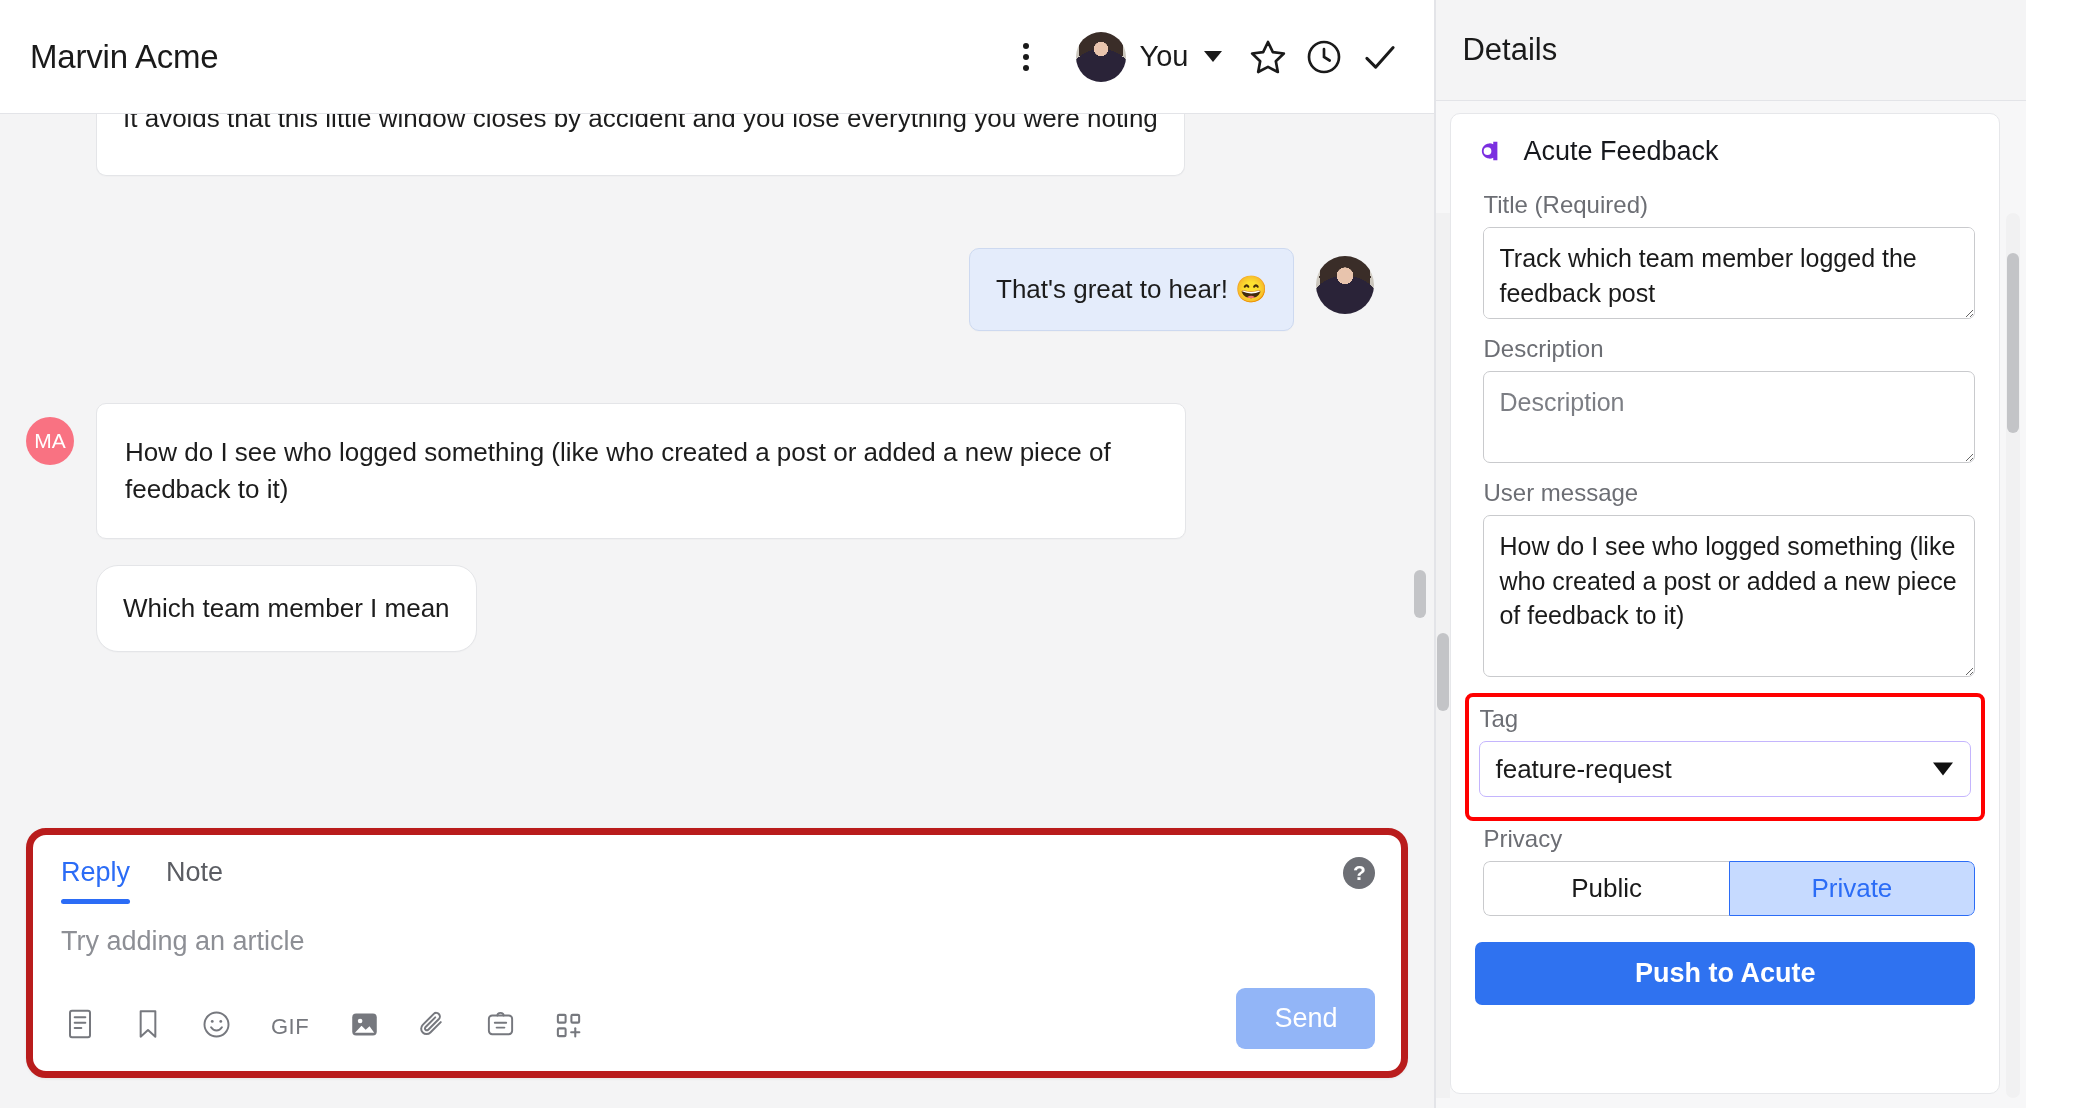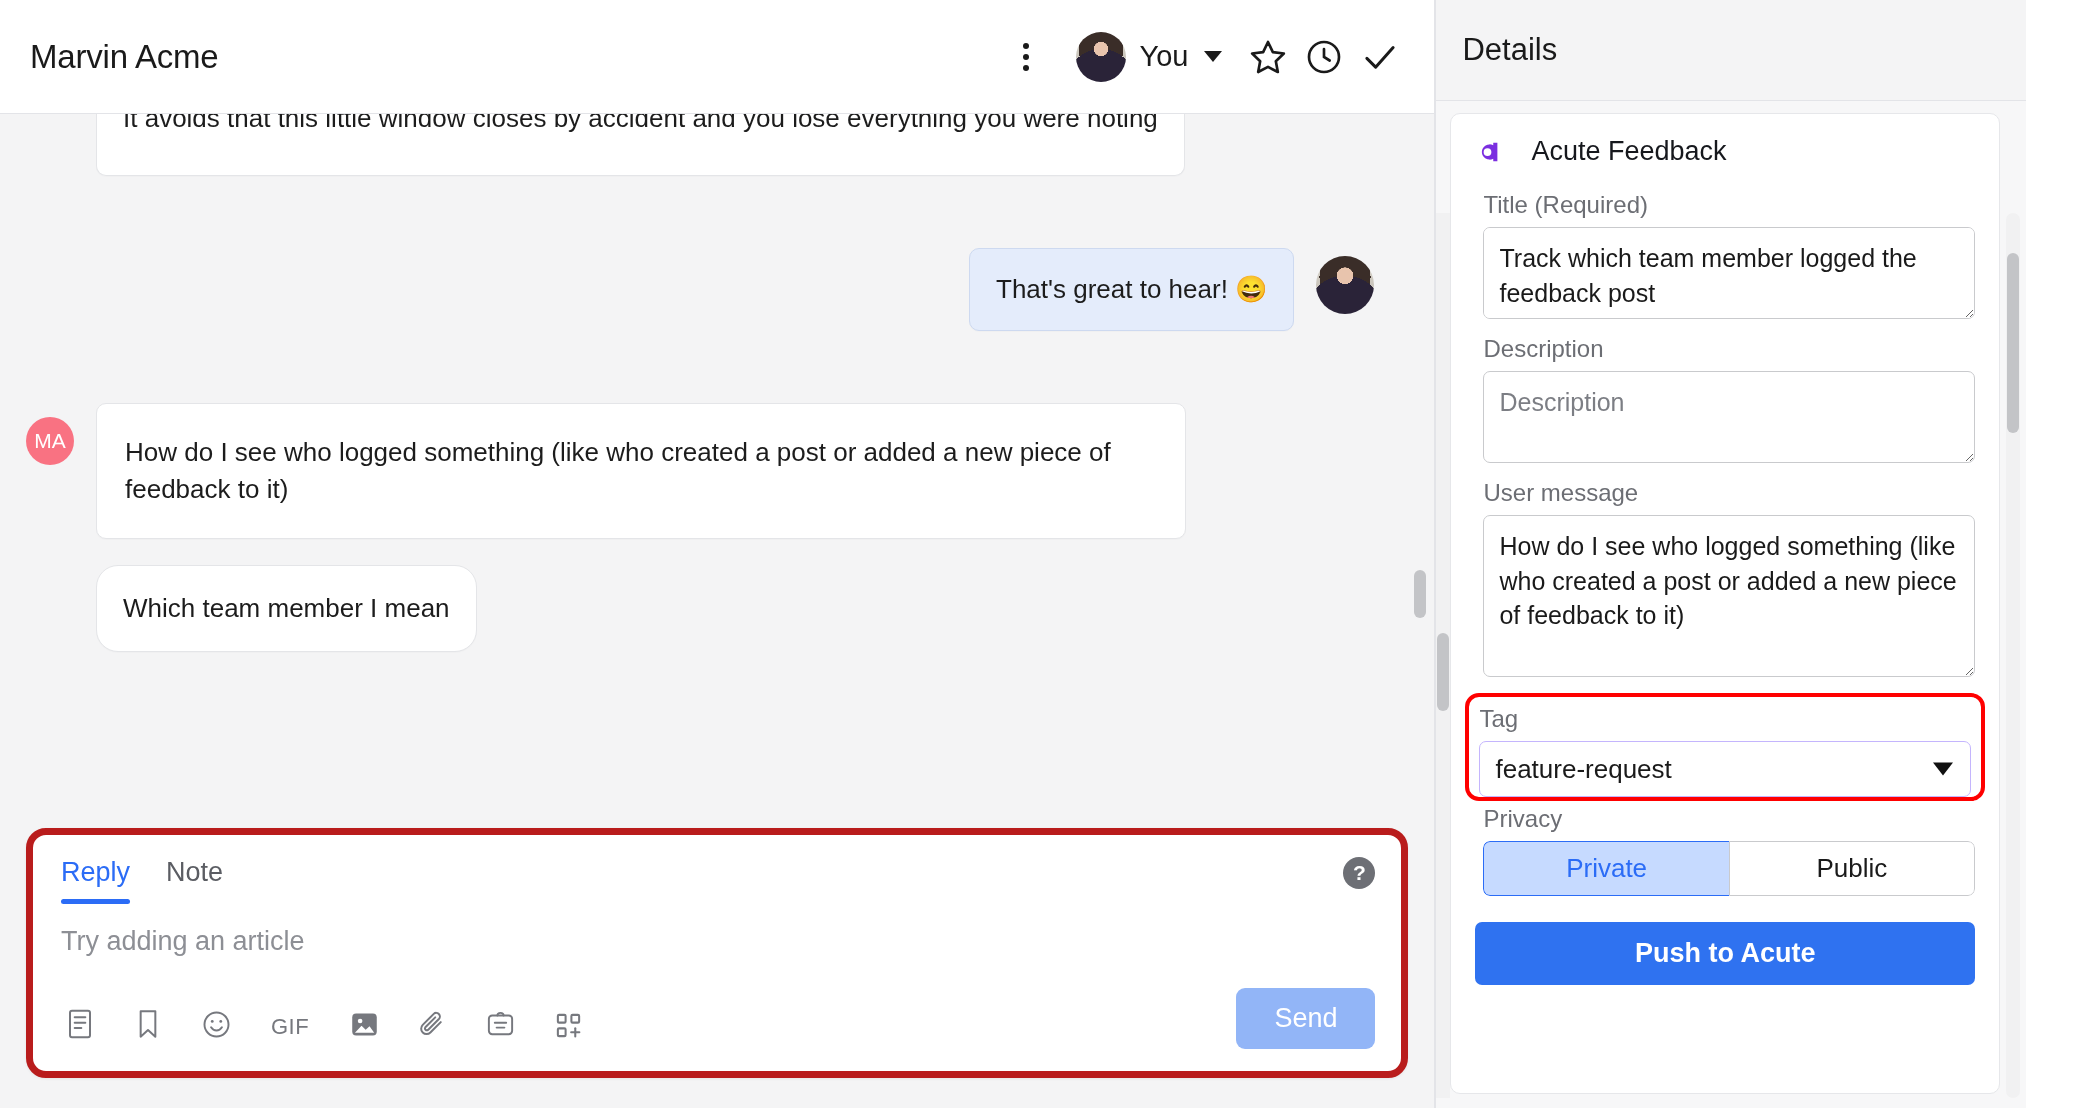--- a/index.html
+++ b/index.html
@@ -282,21 +282,21 @@
 
   .app-card {
     background: #ffffff;
     border: 1px solid #e6e7ea;
     border-radius: 10px;
     padding: 22px 24px 28px 24px;
     height: 100%;
   }
 
   .app-card-head {
-    display: flex; align-items: flex-end; gap: 26px;
+    display: flex; align-items: flex-start; gap: 18px;
     margin-bottom: 24px;
   }
   .acute-logo {
     width: 30px; height: 30px;
     position: relative; flex: none;
   }
   .app-card-title { font-size: 27px; color: #16181d; font-weight: 500; }
 
   .field-label {
     font-size: 24px; color: #6c6e74;
@@ -319,23 +319,23 @@
   }
   .ta::placeholder { color: #7c7e84; }
   .ta.title-box { height: 92px; }
   .ta.desc-box { height: 92px; }
   .ta.user-msg-box { height: 162px; }
 
   .field-group { margin-bottom: 16px; padding-left: 8px; }
 
   .highlight-box {
     border: 4px solid #ff0000;
-    padding: 8px 10px 0 10px;
+    padding: 8px 10px 20px 10px;
     margin: 0 -10px 4px -10px;
-    border-radius: 14px;
+    border-radius: 8px;
   }
 
   .select-wrap { position: relative; }
   .tag-select {
     width: 100%;
     border: 1px solid #c4b5fd;
     border-radius: 7px;
     background: #ffffff;
     font-family: inherit;
     font-size: 26px;
@@ -634,22 +634,22 @@
             <select class="tag-select">
               <option>feature-request</option>
             </select>
             <span class="select-caret"></span>
           </div>
         </div>
 
         <div class="field-group" style="margin-bottom:0;">
           <div class="field-label">Privacy</div>
           <div class="seg">
+            <div class="seg-item">Public</div>
             <div class="seg-item selected">Private</div>
-            <div class="seg-item">Public</div>
           </div>
         </div>
 
         <button class="push-btn">Push to Acute</button>
 
       </div>
 
       <div class="details-track-inner">
         <div class="details-thumb-inner"></div>
       </div>

